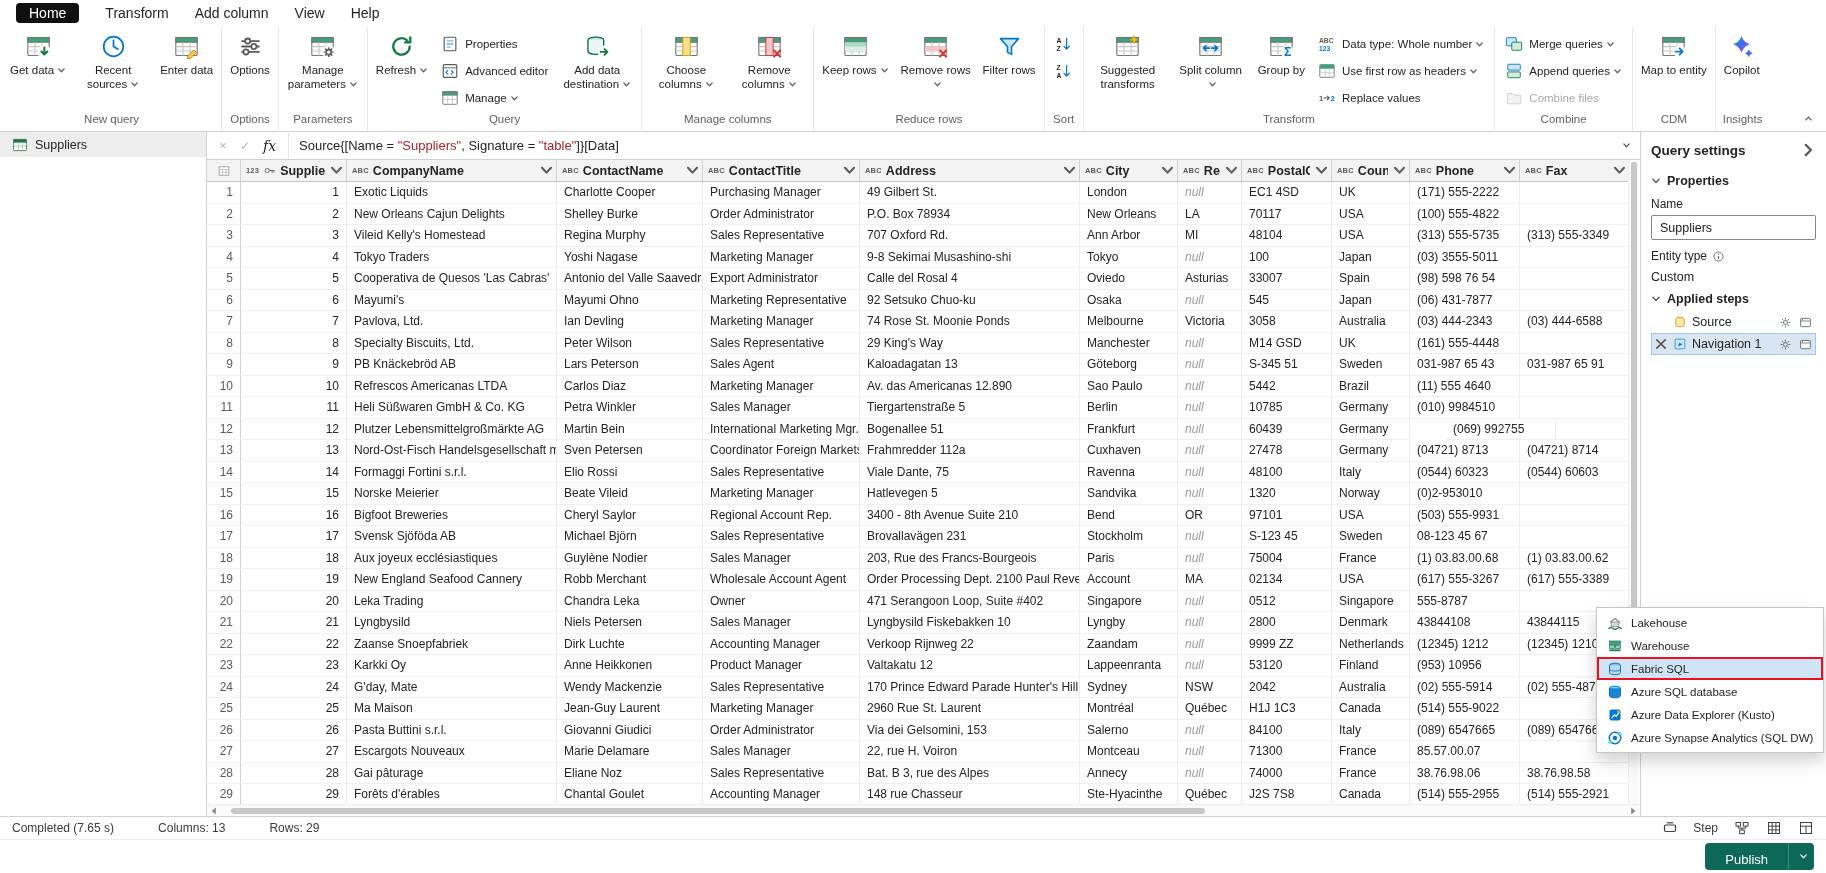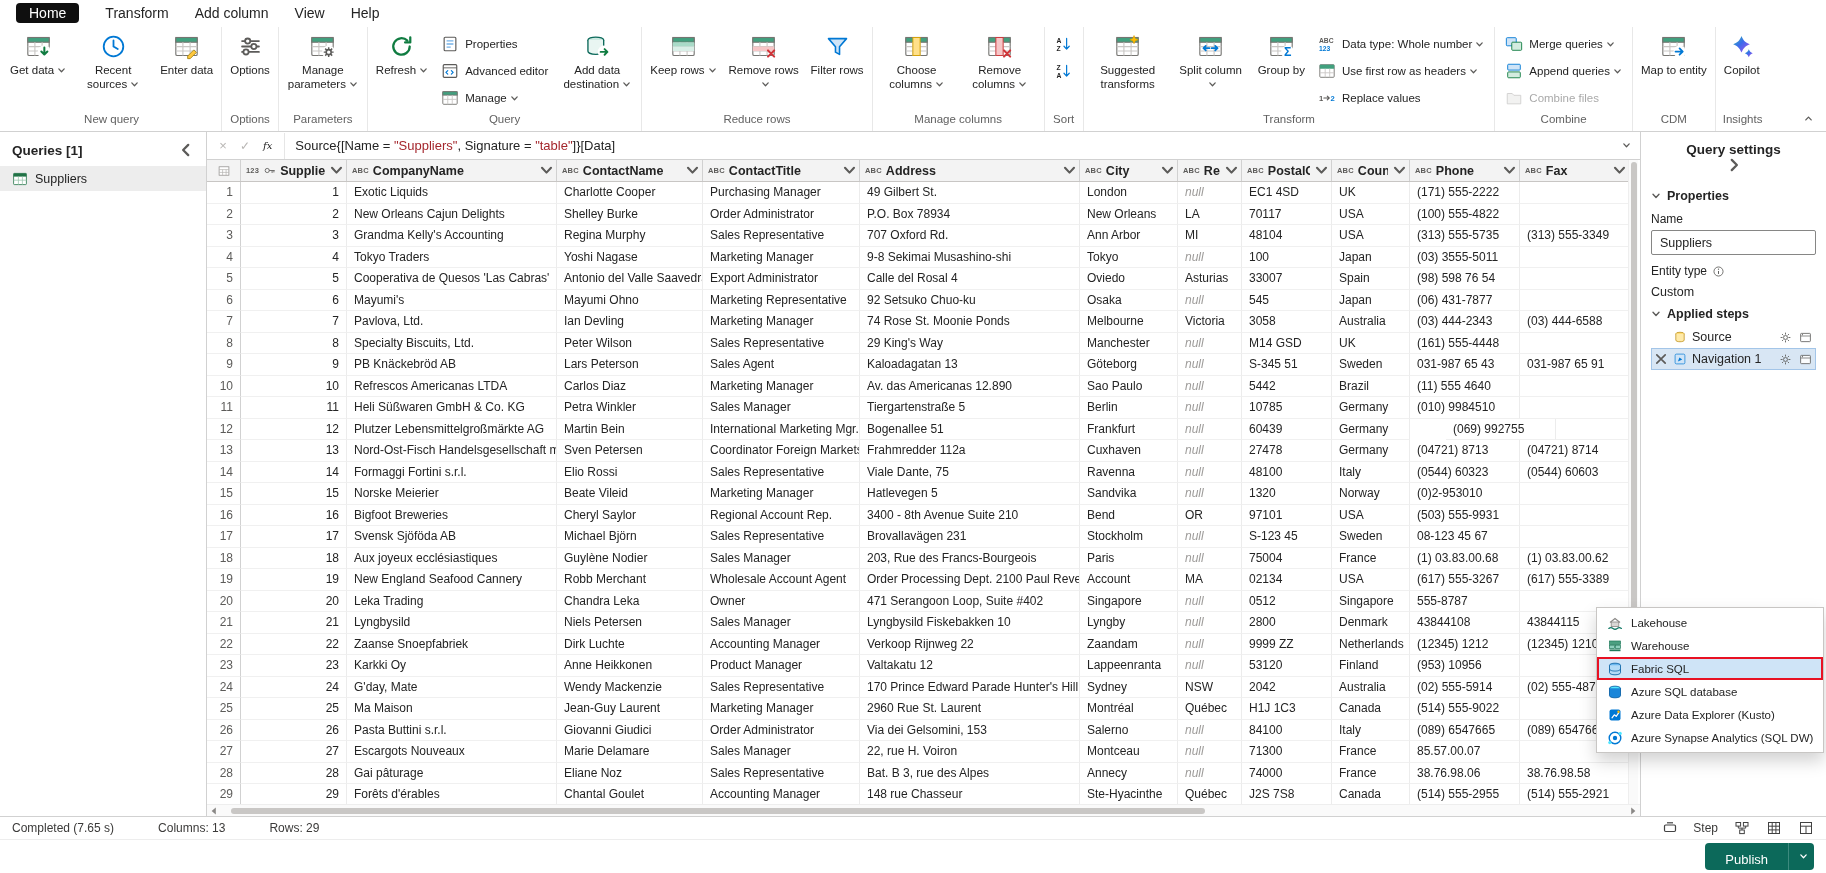--- a/index.html
+++ b/index.html
@@ -37,21 +37,21 @@
   #qp-title { font-size:13.5px; font-weight:700; }
   #qp-collapse { width:16px; height:16px; display:flex; cursor:pointer; }
   .query-item { display:flex; align-items:center; gap:7px; height:25px; padding:0 12px; font-size:12.5px; cursor:pointer; }
   .query-item.selected { background:#ededed; }
   .qi-ic { width:16px; height:16px; display:flex; flex:none; }
 
   #center { flex:1; display:flex; flex-direction:column; min-width:0; }
 
   #formula-bar { height:28px; border-bottom:1px solid #d1d1d1; display:flex; align-items:center; padding:0 4px 0 8px; gap:6px; }
   .fb-ic { width:16px; text-align:center; font-size:13px; color:#b8b6b4; cursor:pointer; }
-  #fb-fx { font-family:"DejaVu Serif",serif; font-style:italic; font-size:10px; color:#242424; margin:0 6px 0 4px; }
+  #fb-fx { font-family:"DejaVu Serif",serif; font-style:italic; font-size:14px; color:#242424; margin:0 6px 0 4px; }
   #formula-text { flex:1; font-size:13px; white-space:pre; overflow:hidden; color:#242424; border-left:1px solid #e6e6e6; padding-left:10px; line-height:26px; }
   .seg-string { color:#a4262c; }
   #fb-expand { width:22px; display:flex; justify-content:center; cursor:pointer; }
 
   #grid-zone { flex:1; display:flex; min-height:0; }
   #grid-scroll { width:1421px; overflow:hidden; position:relative; flex:none; }
   #grid-header { display:flex; height:22px; background:#f3f3f3; border-bottom:1px solid #c8c6c4; width:1460px; }
   .gh-corner { width:34px; min-width:34px; border-right:1px solid #d1d1d1; display:flex; align-items:center; justify-content:center; flex:none; }
   .gh-corner span { width:14px; height:14px; display:flex; }
   .gh-cell { display:flex; align-items:center; gap:4px; padding:0 2px 0 5px; border-right:1px solid #d1d1d1; flex:none; cursor:pointer; }
@@ -68,21 +68,21 @@
 
   #v-scrollbar { width:10px; border-left:1px solid #eee; position:relative; background:#fafafa; flex:none; }
   #v-scrollbar .thumb { position:absolute; left:2px; top:2px; width:6px; height:82%; background:#c9c7c5; border-radius:3px; }
   #h-scrollbar { height:12px; border-top:1px solid #eee; background:#fafafa; display:flex; align-items:center; position:relative; flex:none; }
   .hs-arrow { width:14px; height:12px; display:flex; align-items:center; justify-content:center; }
   .hs-arrow.right { margin-left:auto; }
   #h-scrollbar .thumb { position:absolute; left:24px; top:3px; width:68%; height:6px; background:#c9c7c5; border-radius:3px; }
 
   
   #settings-panel { width:186px; border-left:1px solid #d1d1d1; display:flex; flex-direction:column; padding:10px 10px 8px; background:#fff; flex:none; }
-  #sp-title-row { display:flex; align-items:center; justify-content:space-between; margin-bottom:8px;flex-direction:column; }
+  #sp-title-row { display:flex; align-items:center; justify-content:space-between; margin-bottom:8px; }
   #sp-title { font-size:13.5px; font-weight:700; }
   #sp-collapse { width:16px; height:16px; display:flex; cursor:pointer; }
   .sp-section-h { display:flex; align-items:center; gap:6px; font-weight:700; font-size:12.5px; margin-top:8px; cursor:pointer; }
   .chev-slot { width:10px; height:10px; display:flex; flex:none; }
   .sp-label { font-size:12px; color:#242424; margin-top:9px; display:flex; align-items:center; gap:5px; }
   .info-ic { width:13px; height:13px; display:flex; }
   #sp-name-input { width:100%; height:25px; border:1px solid #868685; border-radius:2px; padding:0 8px; font:12.5px "Liberation Sans",sans-serif; margin-top:4px; color:#242424; }
   .sp-value { font-size:12.5px; margin-top:7px; }
   #steps-list { margin-top:5px; }
   .step-row { display:flex; align-items:center; gap:5px; height:22px; padding:0 3px; font-size:12.5px; cursor:pointer; }
@@ -285,20 +285,56 @@
           <div class="rgroup-label">Query</div>
         </div>
         <div class="rgroup">
           <div class="rgroup-body">
             <div class="rbtn-large">
               <span class="ric">
                 <svg viewBox="0 0 24 24" width="100%" height="100%" fill="none" xmlns="http://www.w3.org/2000/svg">
                   <rect x="2.5" y="4" width="19" height="16" rx="1.2" fill="#fff" stroke="#767572"></rect>
                   <rect x="2.5" y="4" width="19" height="4.2" fill="#41a07e" stroke="#767572"></rect>
                   <path d="M8.8 8.2V20 M15.2 8.2V20 M2.5 12.1h19 M2.5 16h19" stroke="#c9c7c5" stroke-width="1"></path>
+                  <rect x="8.8" y="4" width="6.4" height="16" fill="#ffe08a" stroke="#d8a200" stroke-width=".8"></rect>
+                </svg>
+              </span>
+              <span class="rlabel">Choose columns<span class="chev">
+                  <svg viewBox="0 0 10 10" width="100%" height="100%" fill="none" xmlns="http://www.w3.org/2000/svg">
+                    <path d="M2 3.2l3 3.2 3-3.2" stroke="#5c5b59" stroke-width="1.4" stroke-linecap="round" stroke-linejoin="round"></path>
+                  </svg>
+                </span></span>
+            </div>
+            <div class="rbtn-large">
+              <span class="ric">
+                <svg viewBox="0 0 24 24" width="100%" height="100%" fill="none" xmlns="http://www.w3.org/2000/svg">
+                  <rect x="2.5" y="4" width="19" height="16" rx="1.2" fill="#fff" stroke="#767572"></rect>
+                  <rect x="2.5" y="4" width="19" height="4.2" fill="#41a07e" stroke="#767572"></rect>
+                  <path d="M8.8 8.2V20 M15.2 8.2V20 M2.5 12.1h19 M2.5 16h19" stroke="#c9c7c5" stroke-width="1"></path>
+                  <rect x="8.8" y="4" width="6.4" height="16" fill="#f6c6c7" stroke="#d13438" stroke-width=".8"></rect>
+                  <path d="M16 15.5l5.5 5.5 M21.5 15.5L16 21" stroke="#d13438" stroke-width="1.8" stroke-linecap="round"></path>
+                </svg>
+              </span>
+              <span class="rlabel">Remove columns<span class="chev">
+                  <svg viewBox="0 0 10 10" width="100%" height="100%" fill="none" xmlns="http://www.w3.org/2000/svg">
+                    <path d="M2 3.2l3 3.2 3-3.2" stroke="#5c5b59" stroke-width="1.4" stroke-linecap="round" stroke-linejoin="round"></path>
+                  </svg>
+                </span></span>
+            </div>
+          </div>
+          <div class="rgroup-label">Manage columns</div>
+        </div>
+        <div class="rgroup">
+          <div class="rgroup-body">
+            <div class="rbtn-large">
+              <span class="ric">
+                <svg viewBox="0 0 24 24" width="100%" height="100%" fill="none" xmlns="http://www.w3.org/2000/svg">
+                  <rect x="2.5" y="4" width="19" height="16" rx="1.2" fill="#fff" stroke="#767572"></rect>
+                  <rect x="2.5" y="4" width="19" height="4.2" fill="#41a07e" stroke="#767572"></rect>
+                  <path d="M8.8 8.2V20 M15.2 8.2V20 M2.5 12.1h19 M2.5 16h19" stroke="#c9c7c5" stroke-width="1"></path>
                   <rect x="2.5" y="8.2" width="19" height="3.9" fill="#a9dbc8"></rect>
                   <rect x="2.5" y="12.1" width="19" height="3.9" fill="#d9efe7"></rect>
                 </svg>
               </span>
               <span class="rlabel">Keep rows<span class="chev">
                   <svg viewBox="0 0 10 10" width="100%" height="100%" fill="none" xmlns="http://www.w3.org/2000/svg">
                     <path d="M2 3.2l3 3.2 3-3.2" stroke="#5c5b59" stroke-width="1.4" stroke-linecap="round" stroke-linejoin="round"></path>
                   </svg>
                 </span></span>
             </div>
@@ -321,56 +357,20 @@
             <div class="rbtn-large">
               <span class="ric">
                 <svg viewBox="0 0 24 24" width="100%" height="100%" fill="none" xmlns="http://www.w3.org/2000/svg">
                   <path d="M4 5h16l-6.2 7.2V19l-3.6-2v-4.8z" fill="#cfe4f7" stroke="#0078d4" stroke-width="1.4" stroke-linejoin="round"></path>
                 </svg>
               </span>
               <span class="rlabel">Filter rows</span>
             </div>
           </div>
           <div class="rgroup-label">Reduce rows</div>
-        </div>
-        <div class="rgroup">
-          <div class="rgroup-body">
-            <div class="rbtn-large">
-              <span class="ric">
-                <svg viewBox="0 0 24 24" width="100%" height="100%" fill="none" xmlns="http://www.w3.org/2000/svg">
-                  <rect x="2.5" y="4" width="19" height="16" rx="1.2" fill="#fff" stroke="#767572"></rect>
-                  <rect x="2.5" y="4" width="19" height="4.2" fill="#41a07e" stroke="#767572"></rect>
-                  <path d="M8.8 8.2V20 M15.2 8.2V20 M2.5 12.1h19 M2.5 16h19" stroke="#c9c7c5" stroke-width="1"></path>
-                  <rect x="8.8" y="4" width="6.4" height="16" fill="#ffe08a" stroke="#d8a200" stroke-width=".8"></rect>
-                </svg>
-              </span>
-              <span class="rlabel">Choose columns<span class="chev">
-                  <svg viewBox="0 0 10 10" width="100%" height="100%" fill="none" xmlns="http://www.w3.org/2000/svg">
-                    <path d="M2 3.2l3 3.2 3-3.2" stroke="#5c5b59" stroke-width="1.4" stroke-linecap="round" stroke-linejoin="round"></path>
-                  </svg>
-                </span></span>
-            </div>
-            <div class="rbtn-large">
-              <span class="ric">
-                <svg viewBox="0 0 24 24" width="100%" height="100%" fill="none" xmlns="http://www.w3.org/2000/svg">
-                  <rect x="2.5" y="4" width="19" height="16" rx="1.2" fill="#fff" stroke="#767572"></rect>
-                  <rect x="2.5" y="4" width="19" height="4.2" fill="#41a07e" stroke="#767572"></rect>
-                  <path d="M8.8 8.2V20 M15.2 8.2V20 M2.5 12.1h19 M2.5 16h19" stroke="#c9c7c5" stroke-width="1"></path>
-                  <rect x="8.8" y="4" width="6.4" height="16" fill="#f6c6c7" stroke="#d13438" stroke-width=".8"></rect>
-                  <path d="M16 15.5l5.5 5.5 M21.5 15.5L16 21" stroke="#d13438" stroke-width="1.8" stroke-linecap="round"></path>
-                </svg>
-              </span>
-              <span class="rlabel">Remove columns<span class="chev">
-                  <svg viewBox="0 0 10 10" width="100%" height="100%" fill="none" xmlns="http://www.w3.org/2000/svg">
-                    <path d="M2 3.2l3 3.2 3-3.2" stroke="#5c5b59" stroke-width="1.4" stroke-linecap="round" stroke-linejoin="round"></path>
-                  </svg>
-                </span></span>
-            </div>
-          </div>
-          <div class="rgroup-label">Manage columns</div>
         </div>
         <div class="rgroup">
           <div class="rgroup-body">
             <div class="rstack">
               <div class="rbtn-small">
                 <span class="ric-sm">
                   <svg viewBox="0 0 24 24" width="100%" height="100%" fill="none" xmlns="http://www.w3.org/2000/svg">
                     <text x="2" y="10" font-size="9" font-weight="700" fill="#242424" font-family="sans-serif">A</text>
                     <text x="2" y="21" font-size="9" font-weight="700" fill="#242424" font-family="sans-serif">Z</text>
                     <path d="M15.5 4.5v14 M12 15l3.5 3.8L19 15" stroke="#0078d4" stroke-width="1.6" stroke-linecap="round" stroke-linejoin="round"></path>
@@ -560,28 +560,20 @@
           <svg viewBox="0 0 10 10" width="100%" height="100%" fill="none" xmlns="http://www.w3.org/2000/svg">
             <path d="M2 6.6l3-3.2 3 3.2" stroke="#5c5b59" stroke-width="1.4" stroke-linecap="round" stroke-linejoin="round"></path>
           </svg>
         </span>
       </button>
   </div>
 
   <div id="main">
 
     <aside id="queries-panel">
-      <div id="qp-header">
-        <span id="qp-title">Queries [1]</span>
-        <span id="qp-collapse">
-            <svg viewBox="0 0 10 10" width="100%" height="100%" fill="none" xmlns="http://www.w3.org/2000/svg">
-              <path d="M6.4 1.8L3.2 5l3.2 3.2" stroke="#5c5b59" stroke-width="1.4" stroke-linecap="round" stroke-linejoin="round"></path>
-            </svg>
-          </span>
-      </div>
       <div id="queries-list">
           <div class="query-item selected">
             <span class="qi-ic">
               <svg viewBox="0 0 20 20" width="100%" height="100%" fill="none" xmlns="http://www.w3.org/2000/svg">
                 <rect x="2" y="3" width="16" height="14" rx="1" fill="#fff" stroke="#217346"></rect>
                 <rect x="2" y="3" width="16" height="4" fill="#217346"></rect>
                 <path d="M8 7v10 M13 7v10 M2 11.5h16" stroke="#9fc6b0"></path>
               </svg>
             </span>
             <span>Suppliers</span>
@@ -745,21 +737,21 @@
                 <div class="gcell" style="width: 98px;">New Orleans</div>
                 <div class="gcell" style="width: 64px;">LA</div>
                 <div class="gcell" style="width: 90px;">70117</div>
                 <div class="gcell" style="width: 78px;">USA</div>
                 <div class="gcell" style="width: 110px;">(100) 555-4822</div>
                 <div class="gcell" style="width: 110px;"></div>
               </div>
               <div class="grow">
                 <div class="grownum">3</div>
                 <div class="gcell num" style="width: 106px;">3</div>
-                <div class="gcell" style="width: 210px;">Grandma Kelly's Accounting</div>
+                <div class="gcell" style="width: 210px;">Vileid Kelly's Homestead</div>
                 <div class="gcell" style="width: 146px;">Regina Murphy</div>
                 <div class="gcell" style="width: 157px;">Sales Representative</div>
                 <div class="gcell" style="width: 220px;">707 Oxford Rd.</div>
                 <div class="gcell" style="width: 98px;">Ann Arbor</div>
                 <div class="gcell" style="width: 64px;">MI</div>
                 <div class="gcell" style="width: 90px;">48104</div>
                 <div class="gcell" style="width: 78px;">USA</div>
                 <div class="gcell" style="width: 110px;">(313) 555-5735</div>
                 <div class="gcell" style="width: 110px;">(313) 555-3349</div>
               </div>

